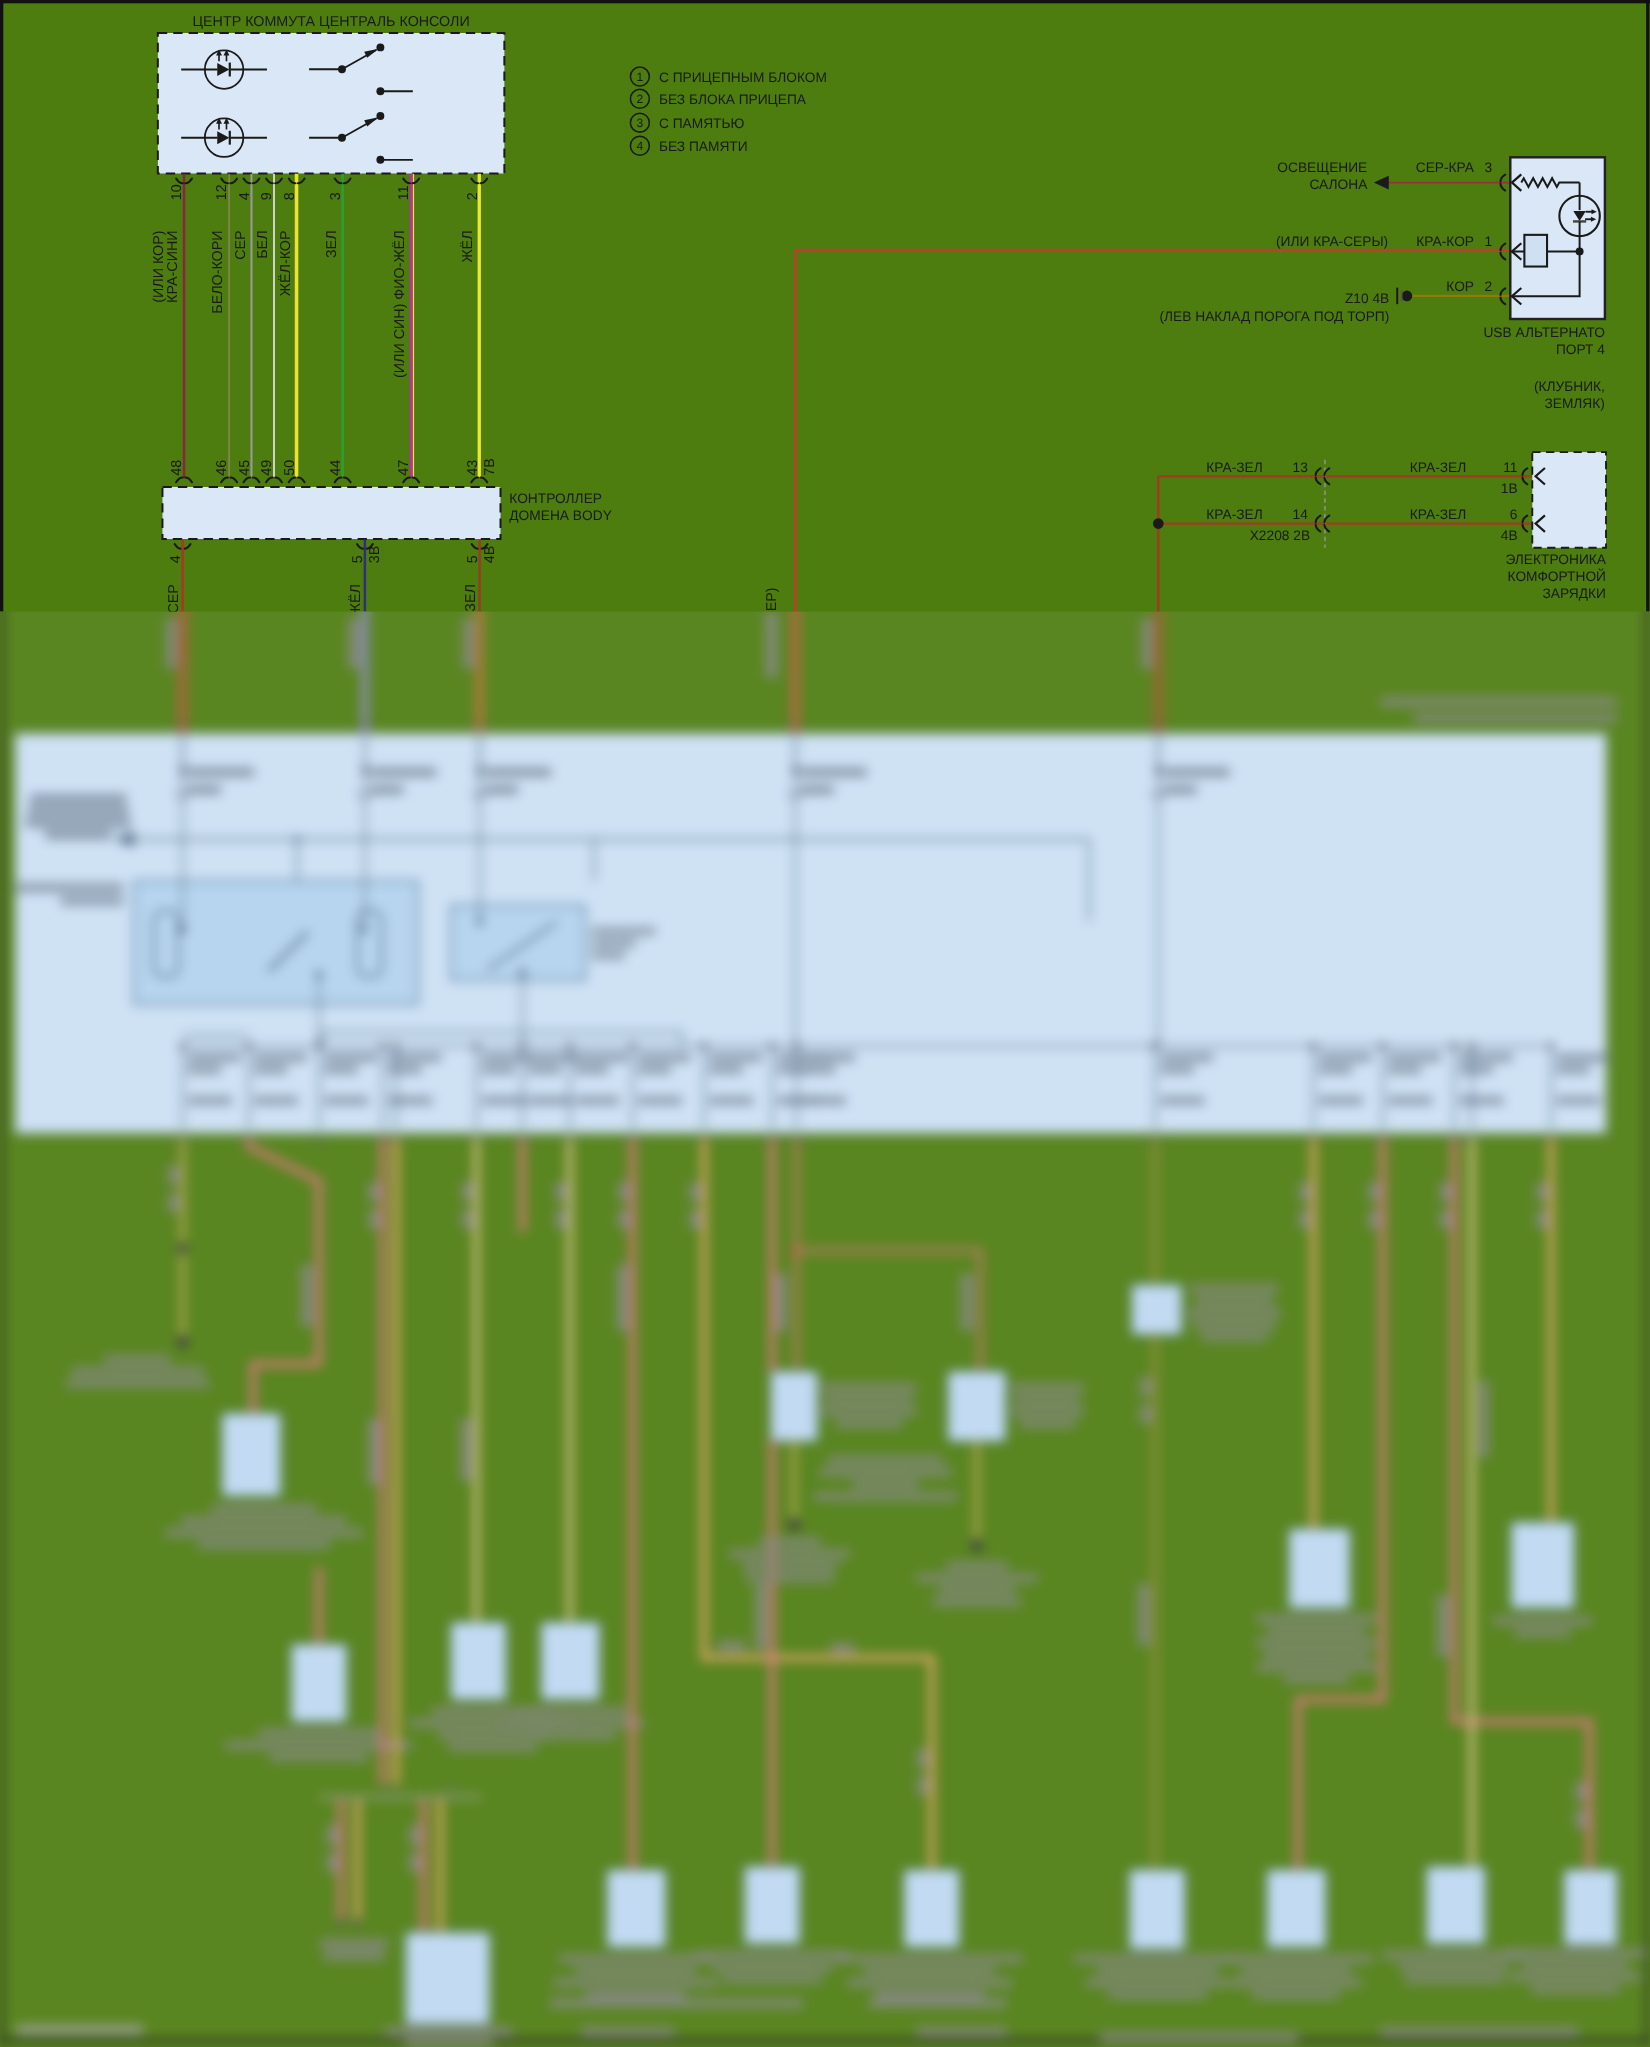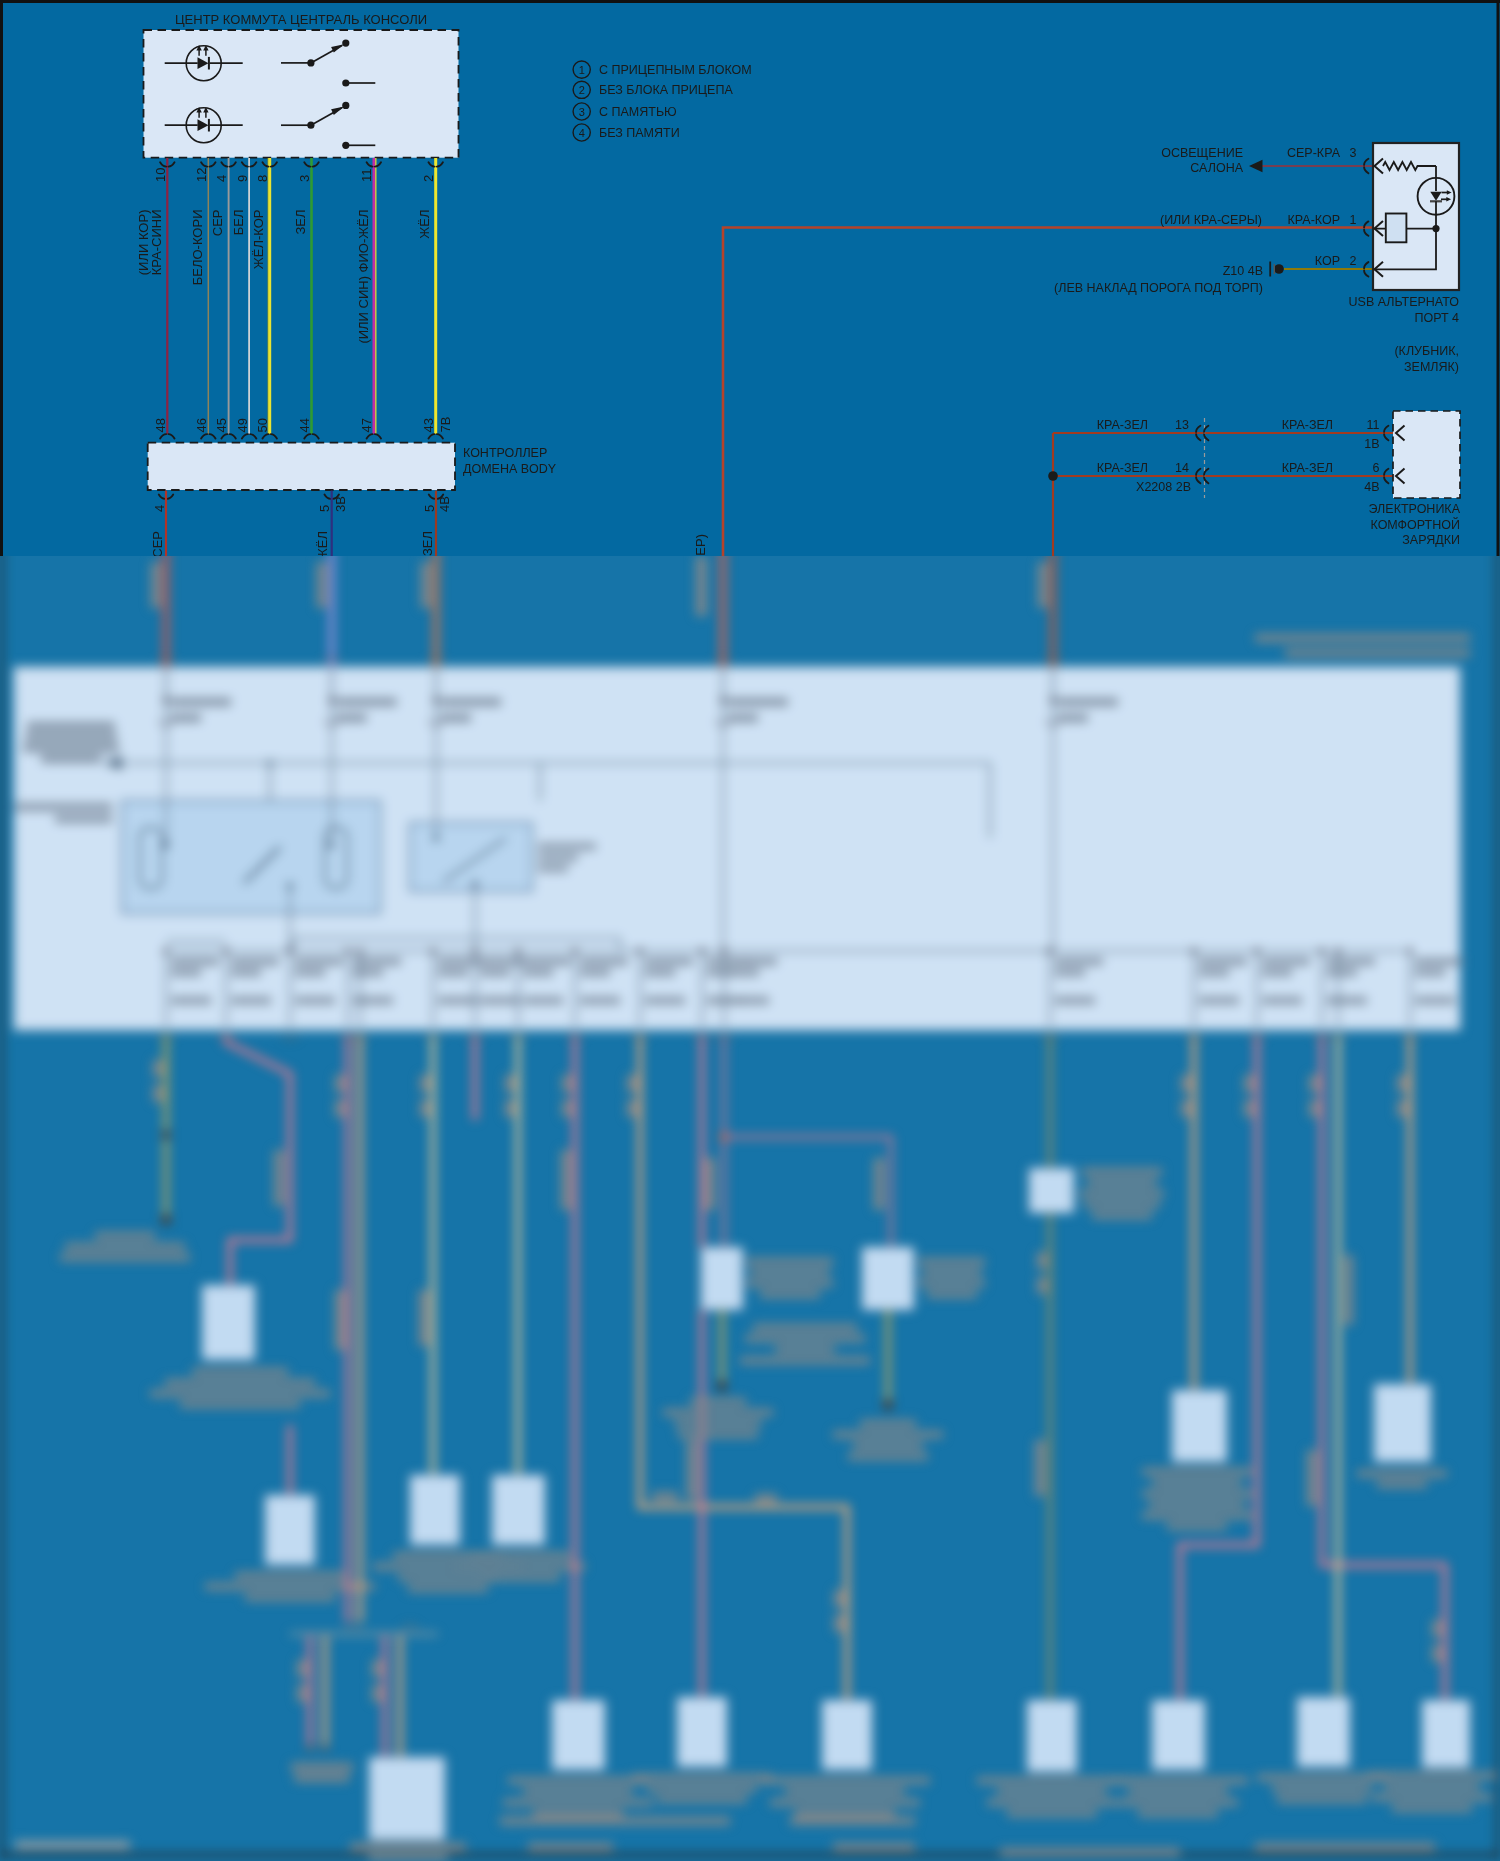--- a/index.html
+++ b/index.html
@@ -1,17 +1,17 @@
 <!DOCTYPE html>
 <html lang="ru"><head>
 <meta charset="utf-8">
 <title>Wiring diagram</title>
 <style>
 html,body{margin:0;padding:0;background:#ffffff;}
-#page{position:relative;width:1500px;height:1861px;background:#0369a1;overflow:hidden;
+#page{position:relative;width:1500px;height:1861px;background:#4d7c0f;overflow:hidden;
   font-family:"Liberation Sans",sans-serif;}
 #top{position:absolute;top:0;left:0;width:1500px;height:556px;overflow:hidden;}
 #bot{position:absolute;top:556px;left:0;width:1500px;height:1305px;overflow:hidden;}
 #bot svg{position:absolute;top:-556px;left:0;filter:blur(5.4px);}
 #wash{position:absolute;top:556px;left:0;width:1500px;height:1305px;background:rgba(255,255,255,0.08);pointer-events:none;}
 text{fill:#1a1a1a;}
 </style>
 </head>
 <body>
 <div id="page">

